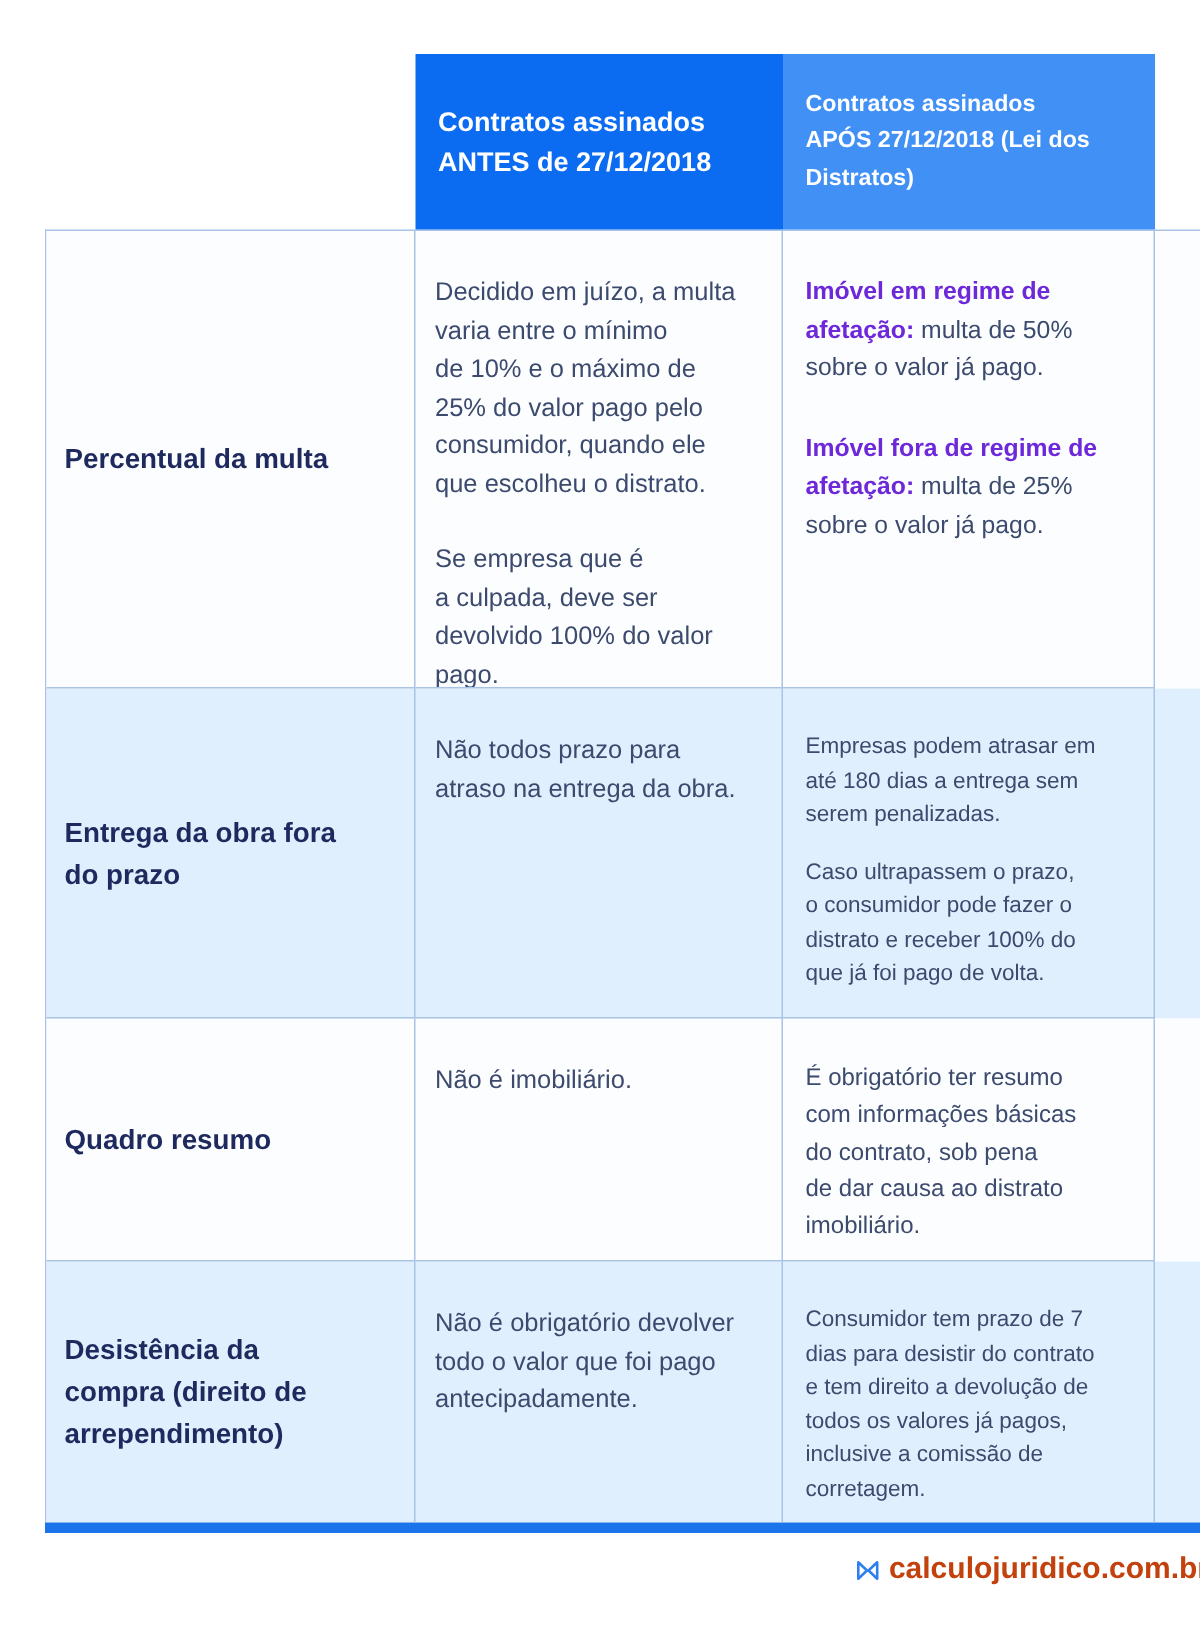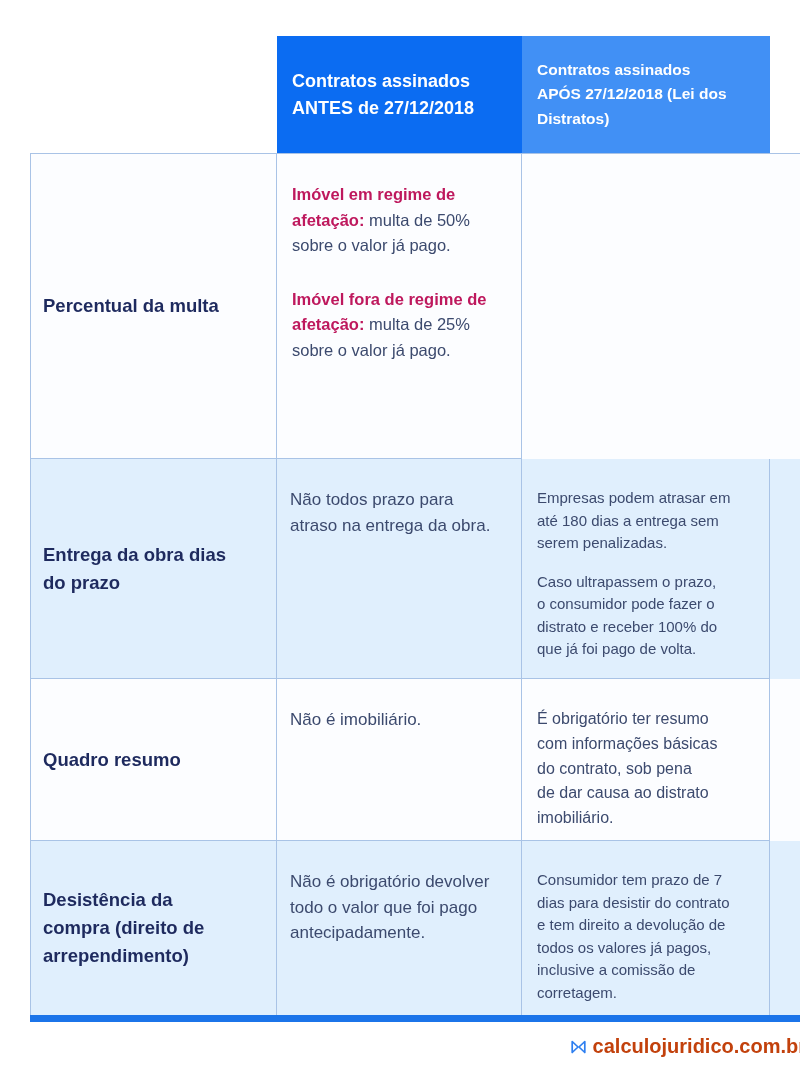--- a/index.html
+++ b/index.html
@@ -83,21 +83,21 @@
 
   .after-cell p {
     color: #3c4a6e;
     white-space: pre-line;
   }
   .after-cell p + p { margin-top: 28px; }
   .after-lg p { font-size: 16.5px; line-height: 1.55; }
   .after-md p { font-size: 16px;   line-height: 1.55; }
   .after-sm p { font-size: 15px;   line-height: 1.5; }
   .after-sm p + p { margin-top: 16px; }
-  .after-cell strong { color: #be185d; }
+  .after-cell strong { color: #6d28d9; }
 
   
   .accent-bar {
     height: 7px;
     background: #1b74e9;
   }
   .footer {
     margin-top: 13px;
     display: flex;
     justify-content: flex-end;
@@ -130,29 +130,41 @@
 Distratos)</span>
       </div>
     </div>
 
     <div class="tbody">
 
       <div class="row row-1 row-white">
         <div class="cell label-cell">
           <span class="row-label">Percentual da multa</span>
         </div>
+        <div class="cell before-cell">
+          <p>Decidido em juízo, a multa
+varia entre o mínimo
+de 10% e o máximo de
+25% do valor pago pelo
+consumidor, quando ele
+que escolheu o distrato.</p>
+          <p>Se empresa que é
+a culpada, deve ser
+devolvido 100% do valor
+pago.</p>
+        </div>
         <div class="cell after-cell after-lg">
           <p><strong>Imóvel em regime de afetação:</strong><span> multa de 50% sobre o valor já pago.</span></p>
           <p><strong>Imóvel fora de regime de afetação:</strong><span> multa de 25% sobre o valor já pago.</span></p>
         </div>
       </div>
 
       <div class="row row-2 row-light">
         <div class="cell label-cell">
-          <span class="row-label">Entrega da obra dias
+          <span class="row-label">Entrega da obra fora
 do prazo</span>
         </div>
         <div class="cell before-cell">
           <p>Não todos prazo para
 atraso na entrega da obra.</p>
         </div>
         <div class="cell after-cell after-sm">
           <p>Empresas podem atrasar em
 até 180 dias a entrega sem
 serem penalizadas.</p>

